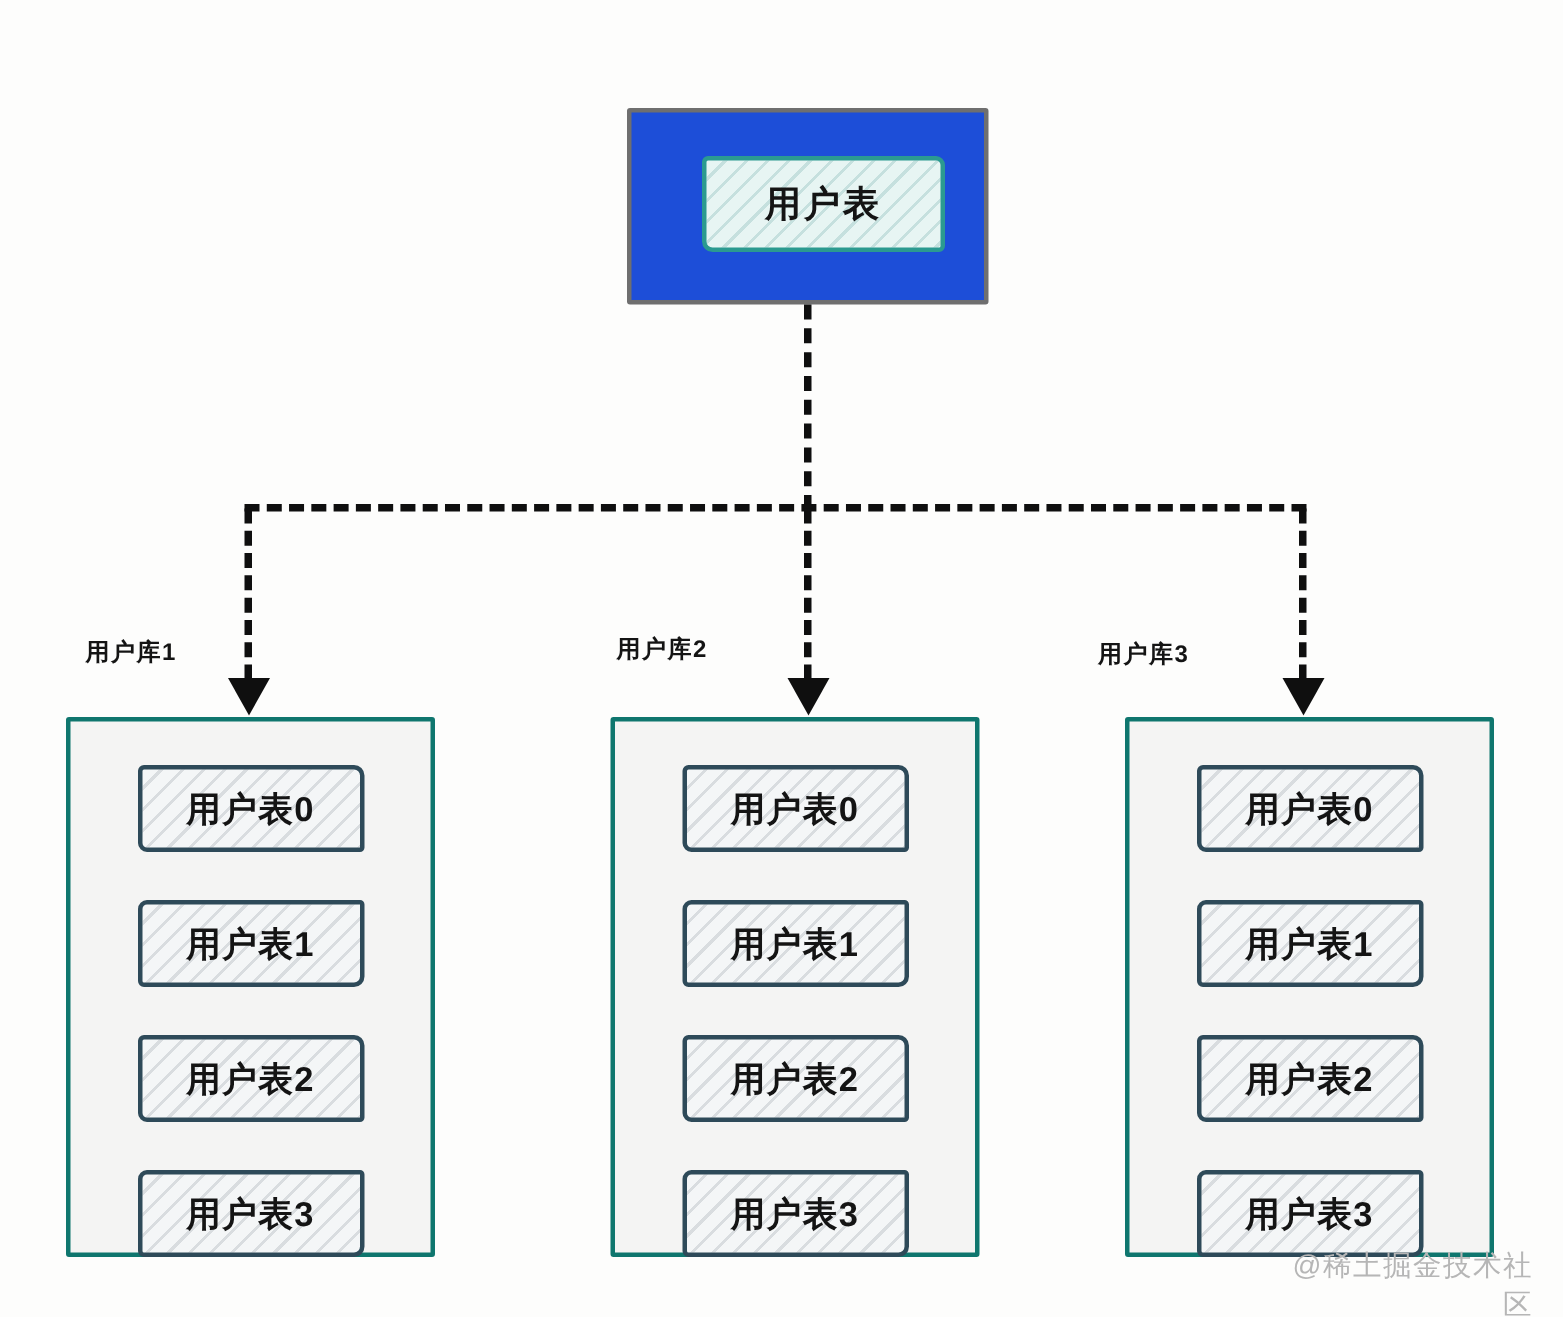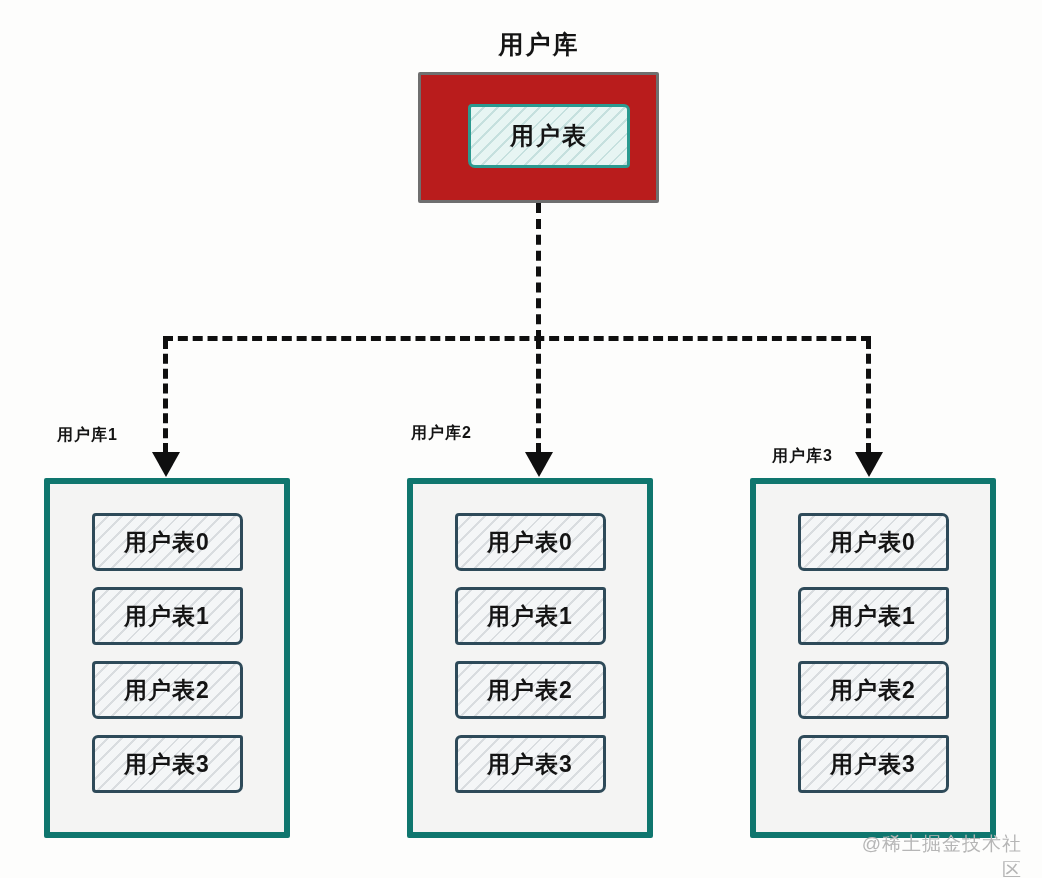--- a/index.html
+++ b/index.html
@@ -25,27 +25,27 @@
     letter-spacing: 2px;
   }
   .shard-label {
     position: absolute;
     font-size: 16px;
     font-weight: bold;
     letter-spacing: 1px;
   }
   .shard-label-1 { left: 57px;  top: 425px; }
   .shard-label-2 { left: 411px; top: 423px; }
-  .shard-label-3 { left: 772px; top: 426px; margin-top: 20px; }
+  .shard-label-3 { left: 732px; top: 426px; }
 
   
   .root-box {
     position: absolute;
     left: 418px; top: 72px; width: 241px; height: 131px;
-    background: #b91c1c;
+    background: #1d4ed8;
     border: 3px solid #6f6f6f;
     border-radius: 2px;
   }
   .root-table {
     position: absolute;
     left: 47px; top: 29px; width: 162px; height: 64px;
     background:
       repeating-linear-gradient(135deg,
         rgba(110,170,168,0.00) 0px, rgba(110,170,168,0.00) 8px,
         rgba(110,170,168,0.28) 8px, rgba(110,170,168,0.28) 10px),
@@ -55,27 +55,27 @@
     display: flex; align-items: center; justify-content: center;
     font-size: 24px;
     font-weight: bold;
     letter-spacing: 2px;
   }
 
   .db-box {
     position: absolute;
     top: 478px; width: 246px; height: 360px;
     background: #f4f4f3;
-    border: 6px solid #0f766e;
+    border: 3px solid #0f766e;
     border-radius: 2px;
     display: flex;
     flex-direction: column;
     align-items: center;
     padding-top: 29px;
-    gap: 16px;
+    gap: 32px;
   }
   .db-box-1 { left: 44px; }
   .db-box-2 { left: 407px; }
   .db-box-3 { left: 750px; }
 
   .table-box {
     width: 151px; height: 58px;
     flex: 0 0 auto;
     background:
       repeating-linear-gradient(135deg,
@@ -128,21 +128,20 @@
     font-size: 19px;
     color: #b6b6b6;
     letter-spacing: 1px;
   }
 </style>
 </head>
 <body>
 
 <div class="canvas">
 
-  <div class="diagram-title">用户库</div>
   <div class="root-box">
     <div class="root-table">用户表</div>
   </div>
 
   <div class="vline v-root"></div>
   <div class="hline h-trunk"></div>
   <div class="vline v-left"></div>
   <div class="vline v-mid"></div>
   <div class="vline v-right"></div>
   <div class="arrowhead arrow-1"></div>

